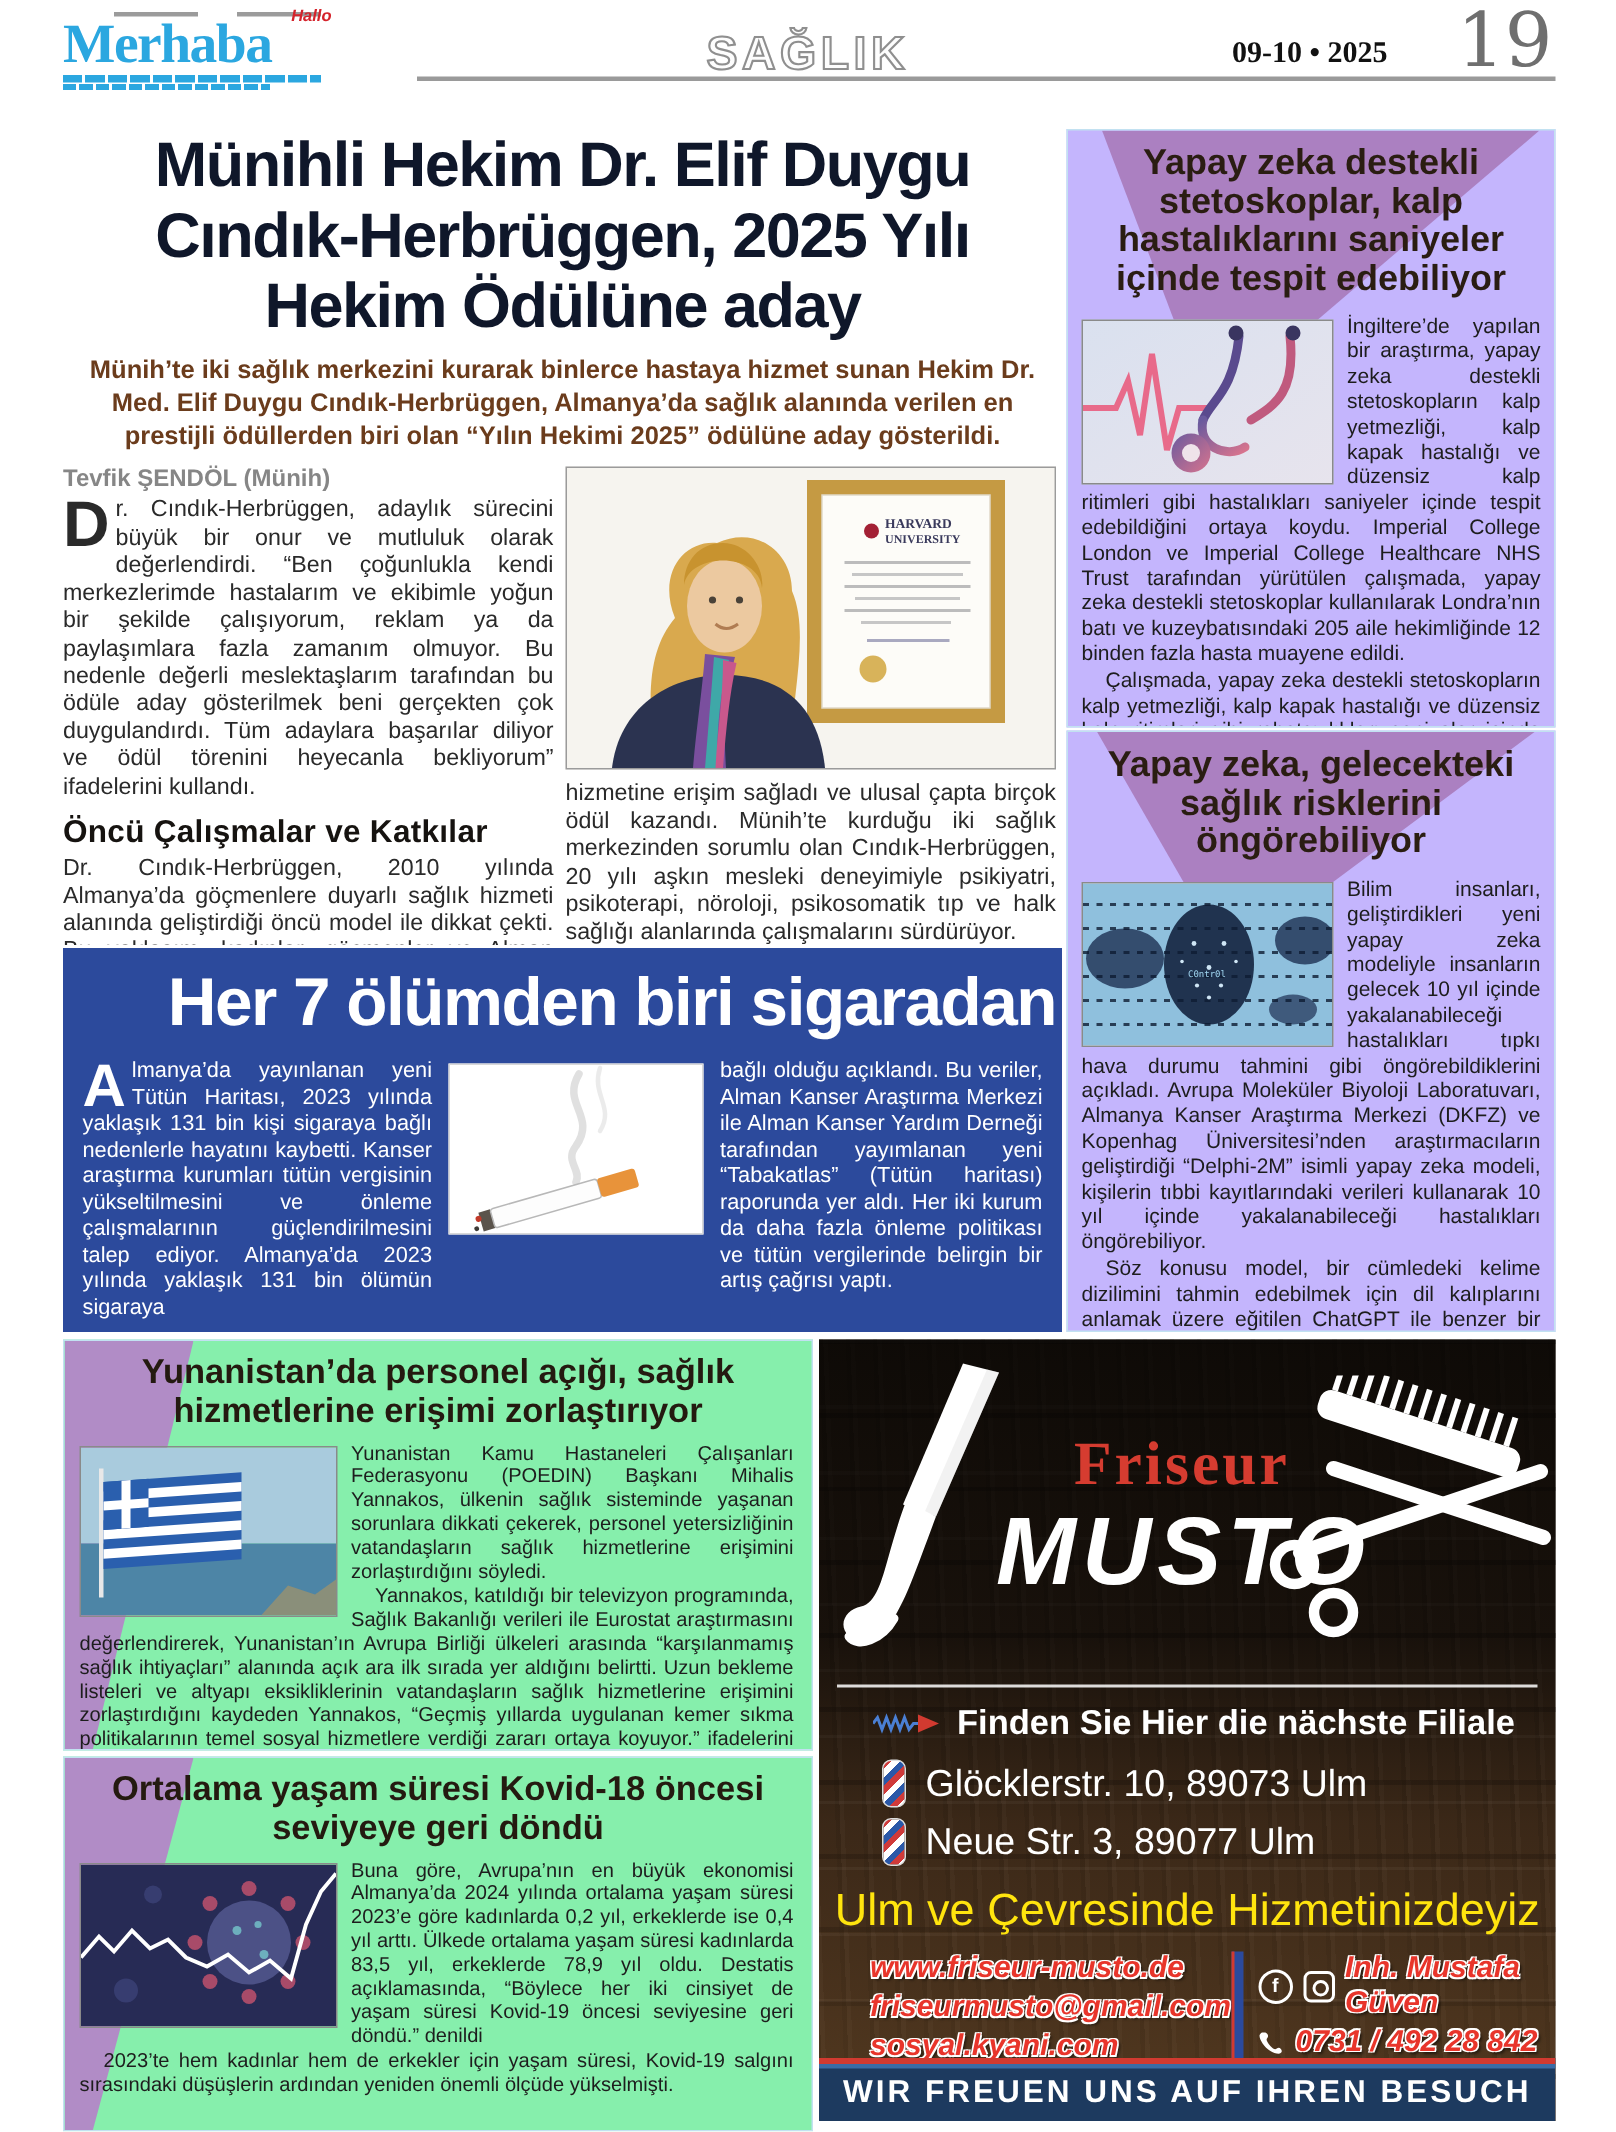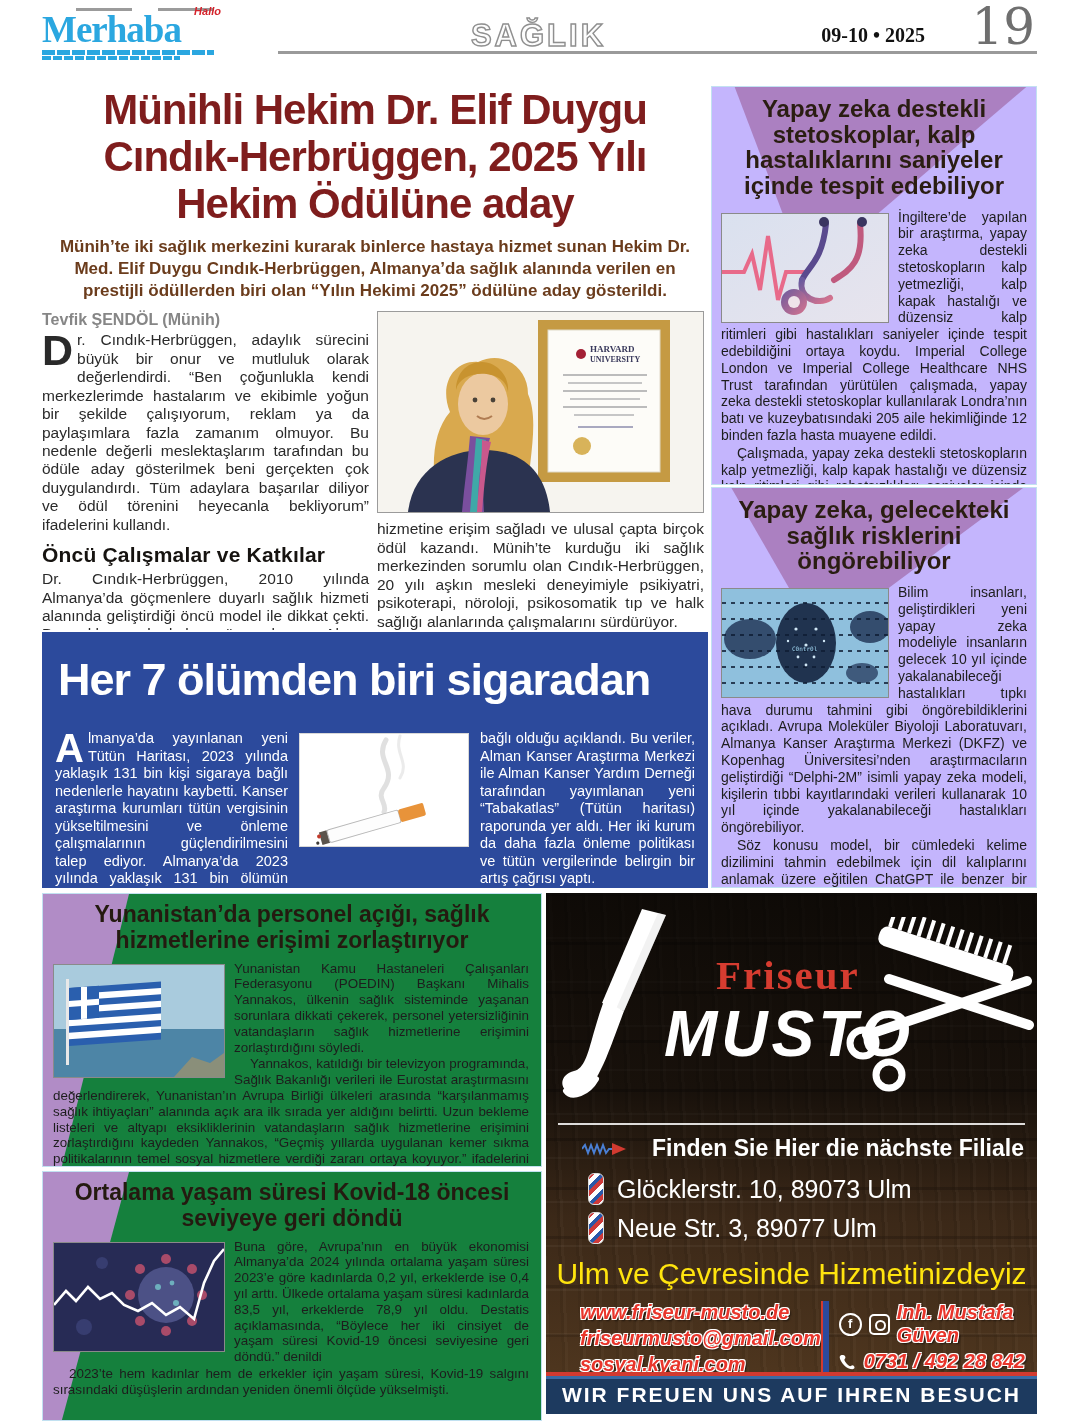--- a/index.html
+++ b/index.html
@@ -22,21 +22,21 @@
                  font-size:31px;font-weight:800;letter-spacing:3px;color:#fdfdfd;
                  -webkit-text-stroke:1.4px #8f8f8f;text-shadow:0 0 1px #9a9a9a;}
   .header-date{position:absolute;right:112px;top:18px;font-family:"Liberation Serif",serif;
                font-weight:bold;font-size:20px;color:#111;}
   .page-number{position:absolute;right:2px;top:-8px;font-family:"DejaVu Serif",serif;
                font-size:50px;color:#6f6f6f;}
   .header-rule{position:absolute;left:238px;right:0;top:45px;height:3px;background:#9a9a9a;}
   
   .main{position:absolute;left:42px;top:86px;width:666px;height:544px;overflow:hidden;}
   .headline{margin:0;text-align:center;font-size:42px;line-height:1.12;font-weight:800;
-            letter-spacing:-1px;color:#7f1d1d;}
+            letter-spacing:-1px;color:#0f172a;}
   .standfirst{margin:9px 2px 0;text-align:center;font-weight:bold;font-size:17px;
               line-height:1.28;color:#6b3c1c;}
   .columns{display:flex;gap:8px;margin-top:10px;}
   .col{width:327px;}
   .byline{color:#868686;font-weight:bold;font-size:16px;margin:0 0 2px;}
   .main p{margin:0;font-size:15.5px;line-height:1.19;text-align:justify;color:#2a2a2a;}
   .dropcap{float:left;font-size:43px;line-height:.82;font-weight:bold;padding:2px 4px 0 0;}
   .subhead{margin:9px 0 3px;font-size:21px;font-weight:800;letter-spacing:.2px;color:#161310;}
   .photo{width:325px;height:200px;border:1px solid #9b9b9b;background:#f6f4ef;overflow:hidden;}
   .col2 p{margin-top:7px;}
@@ -52,31 +52,31 @@
               line-height:1.07;font-weight:800;color:#2a1d12;padding:9px 12px 5px;}
   .side-body{position:relative;z-index:1;padding:5px 9px 4px;font-size:14px;line-height:1.2;
              text-align:justify;color:#1d1d1d;}
   .side-body p{margin:0;}
   .side-body p + p{text-indent:16px;margin-top:1px;}
   .side-img{float:left;width:166px;height:108px;margin:4px 9px 2px 0;border:1px solid #8a8a8a;
             overflow:hidden;background:#cfe4f0;}
   
   .bluebox{position:absolute;left:42px;top:632px;width:666px;height:256px;background:#2c4a9c;
            color:#fff;overflow:hidden;}
-  .bb-title{margin:16px;padding-top:9px;text-align:left;font-size:45px;font-weight:800;
+  .bb-title{margin:4px;padding-top:9px;text-align:right;font-size:45px;font-weight:800;
             letter-spacing:-1px;line-height:1;}
   .bb-cols{display:flex;gap:11px;padding:12px 13px 0;}
   .bb-cols p{margin:0;font-size:14.5px;line-height:1.21;text-align:justify;}
   .bb-left{width:233px;}
   .bb-right{flex:1;}
   .bb-img{width:168px;height:112px;background:#fff;border:1px solid #d8d8d8;flex:0 0 auto;
           margin-top:3px;overflow:hidden;}
   .bb-drop{float:left;font-size:40px;line-height:.82;font-weight:bold;padding:2px 4px 0 0;color:#fff;}
   
-  .lite-box{position:absolute;left:42px;width:500px;background:#15803d;border:1px solid #c2e1f1;
+  .lite-box{position:absolute;left:42px;width:500px;background:#86efac;border:1px solid #c2e1f1;
             overflow:hidden;box-sizing:border-box;}
   .greece{top:893px;height:274px;}
   .kovid{top:1171px;height:250px;}
   .wedge{position:absolute;left:0;top:0;bottom:0;width:86px;background:#b18cc6;
          clip-path:polygon(0 0,100% 0,22% 100%,0 100%);}
   .lite-title{position:relative;z-index:1;margin:0;text-align:center;font-size:23px;
               line-height:1.12;font-weight:800;color:#241a10;padding:8px 24px 3px;}
   .lite-body{position:relative;z-index:1;padding:4px 12px 0 10px;font-size:13.4px;
              line-height:1.18;text-align:justify;color:#1d1d1d;}
   .lite-body p{margin:0;}
@@ -93,21 +93,21 @@
         repeating-linear-gradient(180deg,rgba(0,0,0,.38) 0 3px,rgba(0,0,0,0) 3px 49px),
         repeating-linear-gradient(88deg,rgba(0,0,0,.16) 0 3px,rgba(255,255,255,.03) 3px 6px,rgba(0,0,0,0) 6px 18px);}
   .ad-logo{position:relative;height:230px;padding-left:24px;}
   .razor{position:absolute;left:8px;top:10px;}
   .combscissors{position:absolute;right:0px;top:24px;}
   .friseur{position:absolute;left:170px;top:58px;font-family:"Liberation Serif",serif;
            font-weight:bold;font-size:41px;color:#d63c30;letter-spacing:2px;}
   .musto{position:absolute;left:118px;top:104px;font-size:64px;font-weight:800;font-style:italic;
          letter-spacing:4px;color:#fff;}
   .ad-tagline{margin:0 12px;border-top:2px solid rgba(255,255,255,.85);padding:10px 0 4px 24px;
-              font-size:23px;font-weight:700;display:flex;align-items:center;gap:24px;}
+              font-size:23px;font-weight:700;display:flex;align-items:center;gap:10px;}
   .ad-addr{display:flex;align-items:center;gap:13px;padding:7px 0 0 42px;font-size:25px;font-weight:500;}
   .pole{width:14px;height:30px;border-radius:6px;border:1px solid #ddd;flex:0 0 auto;
         background:repeating-linear-gradient(135deg,#cf3a3a 0 4px,#ffffff 4px 8px,#2a58a8 8px 12px);}
   .ad-service{text-align:center;color:#ffe40e;font-size:30px;margin-top:13px;font-weight:500;}
   .ad-contact{display:flex;margin:10px 6px 0 6px;}
   .ad-contact-left{flex:1.08;padding-left:28px;display:flex;flex-direction:column;gap:3px;}
   .contact-divider{width:6px;align-self:stretch;background:#2b4a9d;border-left:2px solid #d23a30;}
   .ad-contact-right{flex:1;padding-left:10px;display:flex;flex-direction:column;gap:3px;}
   .red-line{font-size:20px;font-weight:800;font-style:italic;color:#e8352b;
             text-shadow:-1px -1px 0 #fff,1px -1px 0 #fff,-1px 1px 0 #fff,1px 1px 0 #fff,2px 2px 2px rgba(0,0,0,.55);}

